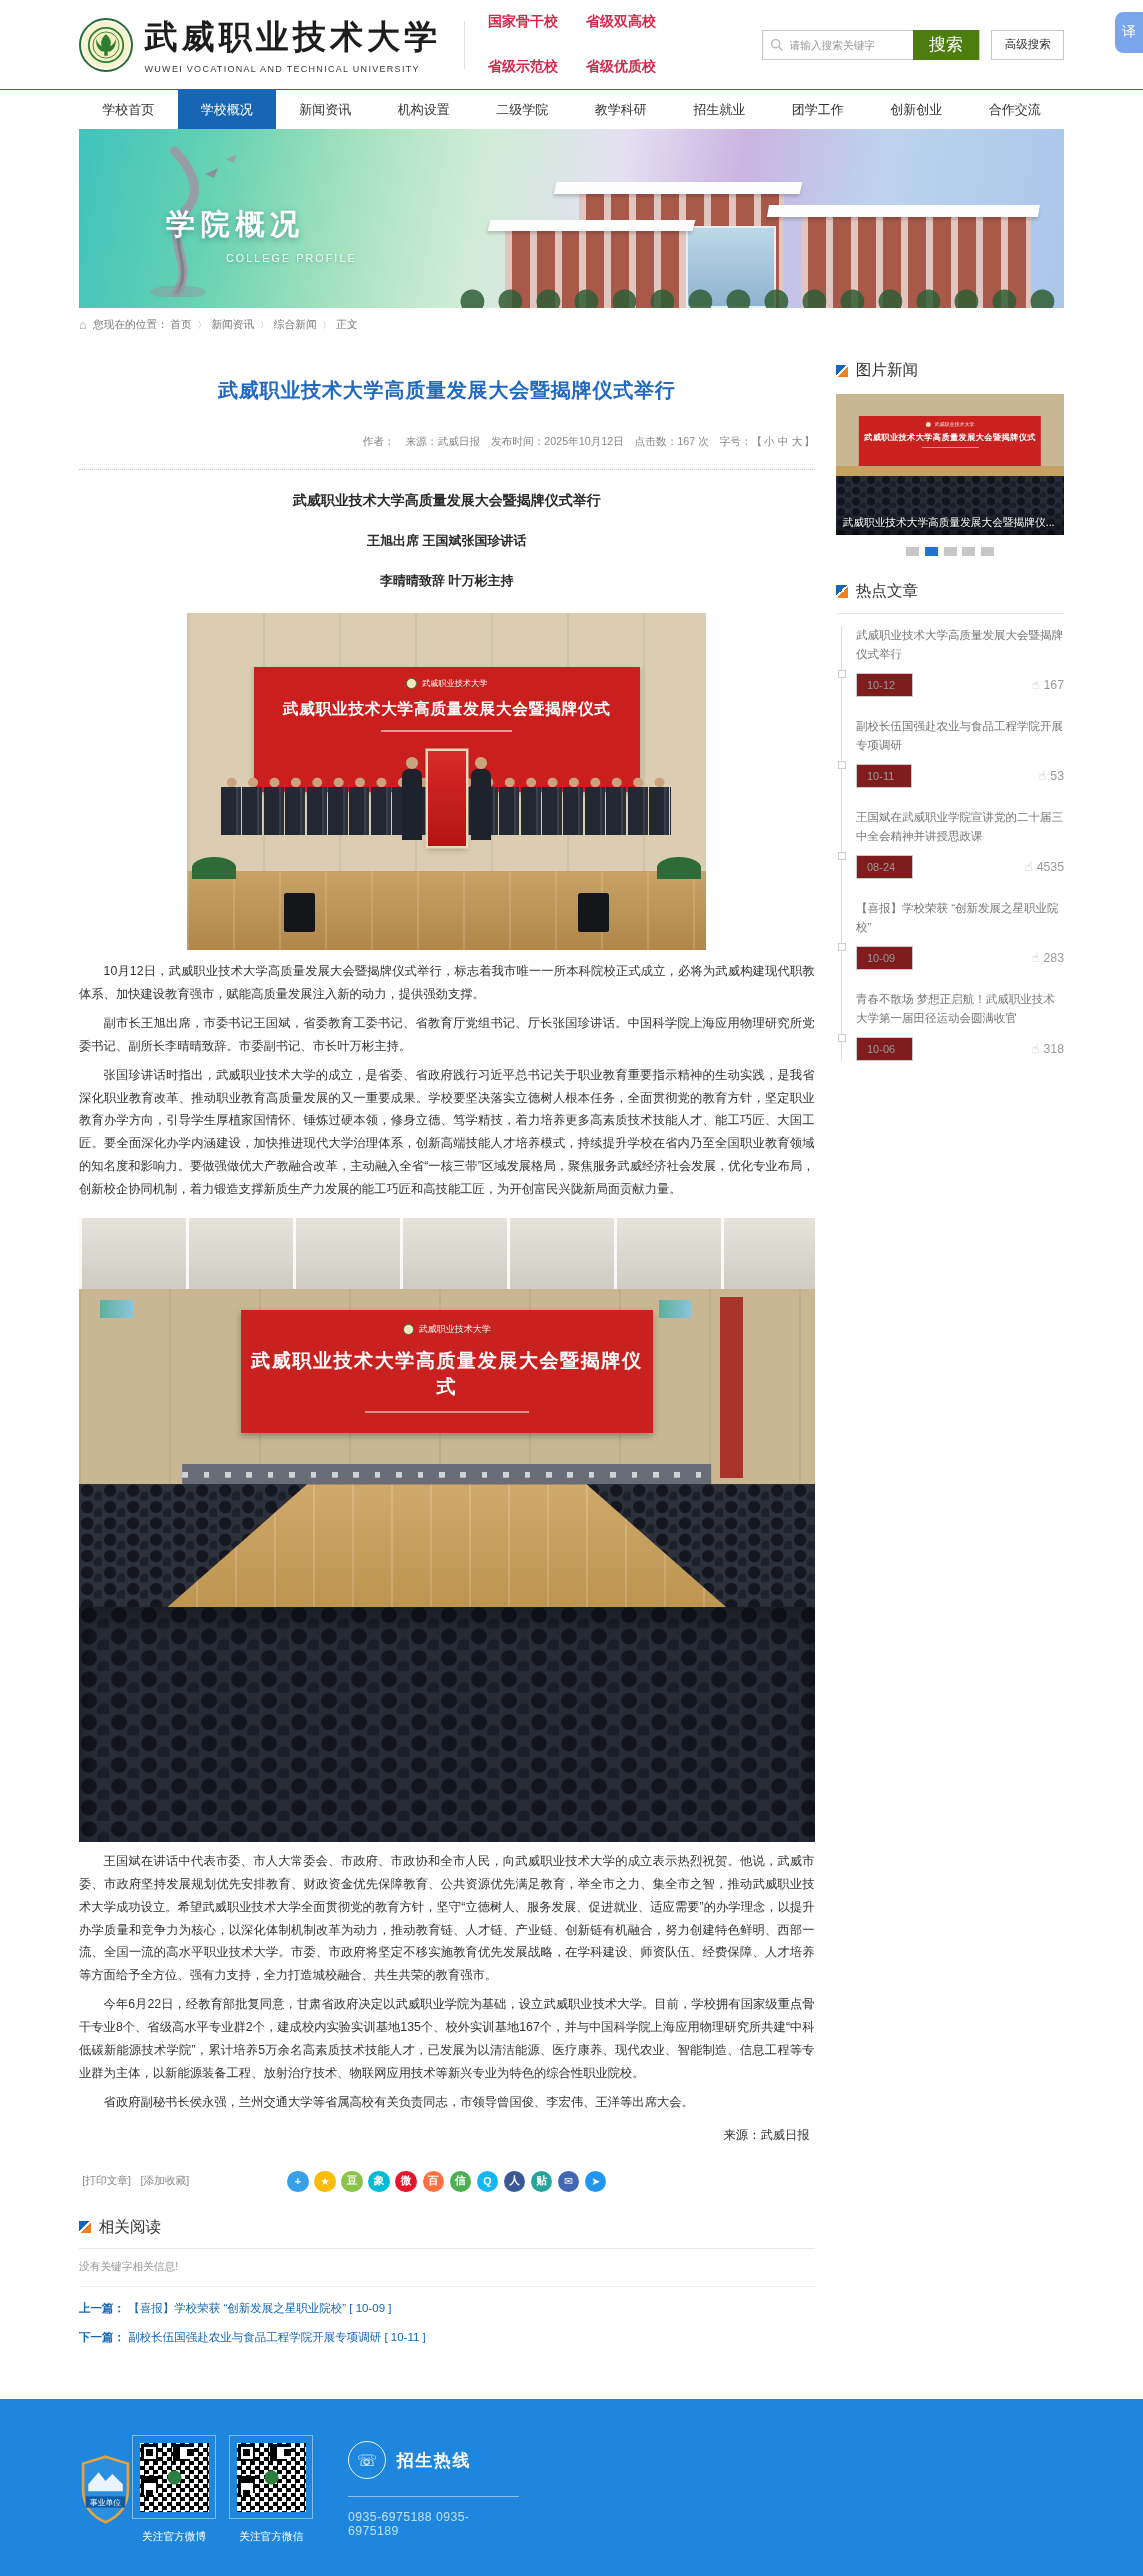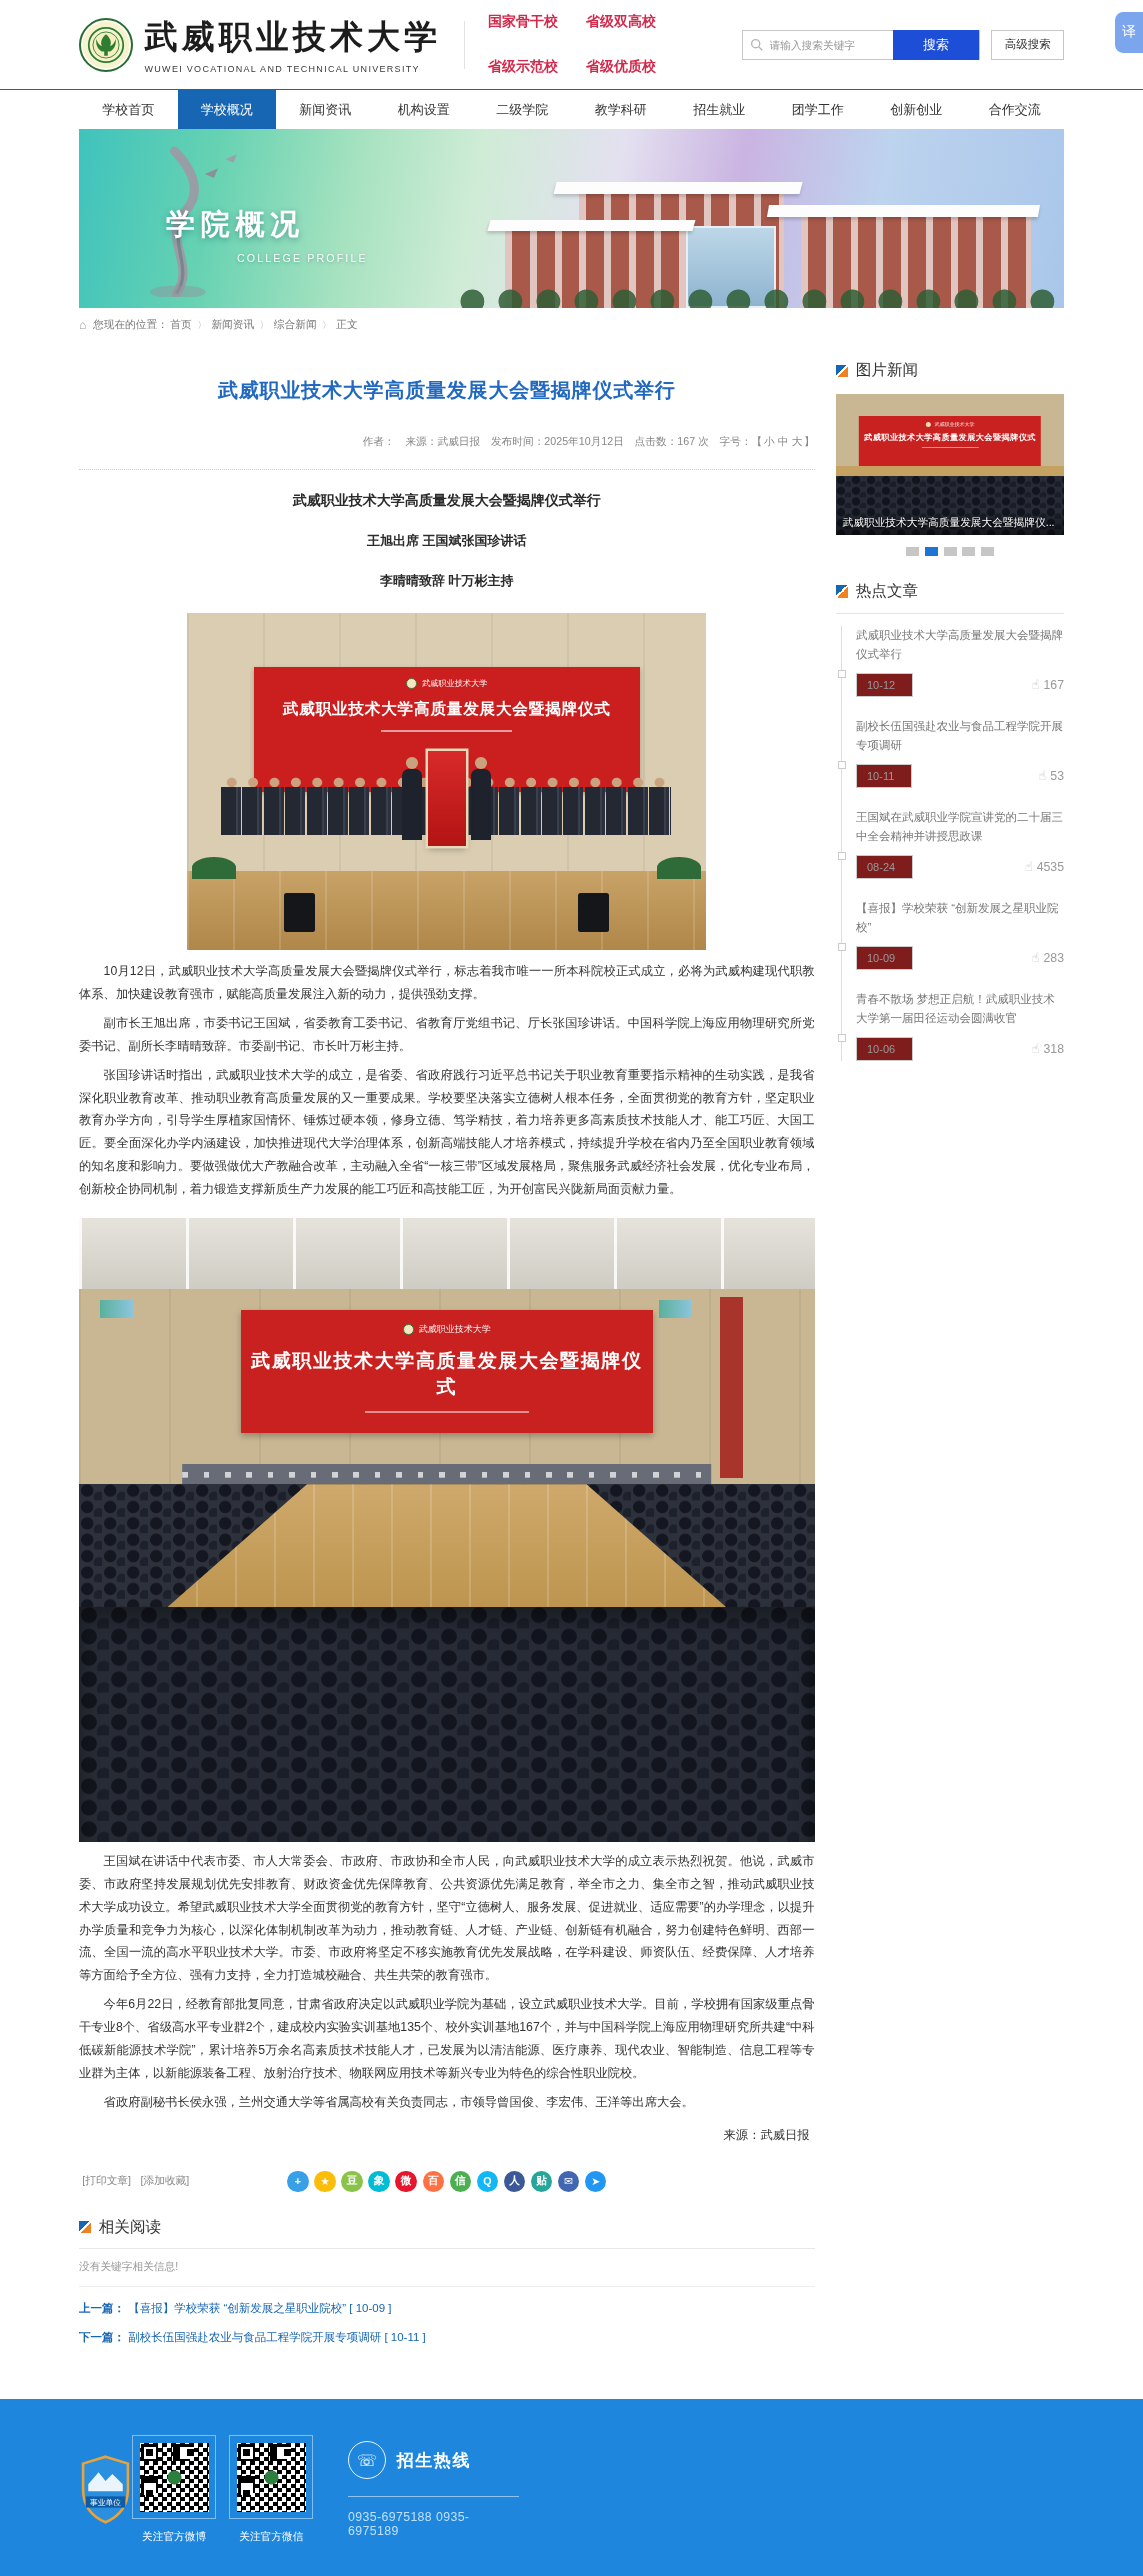--- a/index.html
+++ b/index.html
@@ -12,34 +12,34 @@
   .uni-names{margin-left:11.5px}
   .uni-cn{font-size:33px;font-weight:bold;color:#1d1d1d;letter-spacing:4.1px;font-family:"Liberation Serif","DejaVu Serif",serif}
   .uni-en{font-size:9px;color:#3a3a3a;letter-spacing:1.3px;margin-top:4.1px}
   .hdr-divider{width:0.8px;height:48px;background:#e2e2e2;margin:0 23px}
   .badges{display:grid;grid-template-columns:auto auto;gap:27px 28px;font-size:14px;font-weight:bold;color:#d3294b;white-space:nowrap}
   .search-area{margin-left:auto;display:flex;align-items:center}
   .search-box{display:flex;align-items:center;border:0.8px solid #c6c6c6;height:30px;background:#fff}
   .search-box svg{margin-left:7.4px}
   .search-input{border:none;outline:none;width:130px;font-size:10.7px;padding:0 6.6px;color:#666}
   .search-input::placeholder{color:#999}
-  .search-btn{background:#1d4ed8;color:#fff;border:none;height:30px;padding:0 30px;font-size:13px;cursor:pointer}
+  .search-btn{background:#4d7c0f;color:#fff;border:none;height:30px;padding:0 16px;font-size:17px;cursor:pointer}
   .adv-btn{margin-left:11.5px;height:30px;border:0.8px solid #c6c6c6;background:#fff;padding:0 12.3px;font-size:11.5px;color:#333;cursor:pointer}
   .translate-chip{position:absolute;right:0;top:11.5px;width:28px;height:41px;background:#7ba6ee;border-radius:8.2px 0 0 8.2px;color:#fff;display:flex;align-items:center;justify-content:center;font-size:14px;cursor:pointer;z-index:20}
 
   
   .main-nav{border-top:1.6px solid #1665b0}
   .nav-list{display:flex;width:985px;margin:0 auto}
   .nav-item{flex:1;text-align:center;font-size:13px;color:#333;padding:10.7px 0;cursor:pointer;white-space:nowrap}
   .nav-item.active{background:#1666b3;color:#fff}
 
   
   .banner{height:179px;position:relative;overflow:hidden;background:linear-gradient(100deg,#3fc3bd 0%,#66d2b2 14%,#a6e2c0 28%,#cfecd6 40%,#e4e0f0 54%,#cab4e2 66%,#bdd3ee 80%,#a9c6ea 100%)}
   .banner-title{position:absolute;left:87px;top:76px;color:#fff;font-size:29px;font-weight:bold;letter-spacing:5.7px;text-shadow:0 1.6px 6.6px rgba(20,80,90,.45)}
-  .banner-sub{position:absolute;left:158px;top:123px;color:rgba(255,255,255,.95);font-size:10.7px;letter-spacing:2.1px;text-shadow:0 0.8px 3.3px rgba(20,80,90,.4)}
+  .banner-sub{position:absolute;left:147px;top:123px;color:rgba(255,255,255,.95);font-size:10.7px;letter-spacing:2.1px;text-shadow:0 0.8px 3.3px rgba(20,80,90,.4)}
   .sculpt{position:absolute;left:48px;top:11.5px}
   .bld{position:absolute;right:0;bottom:0;width:608px;height:131px}
   .bld-roof{position:absolute;background:#fdfdfd;box-shadow:0 2.5px 3.3px rgba(0,0,0,.18)}
   .r1{left:99px;top:5px;width:246px;height:12.3px;transform:skewX(-14deg)}
   .r2{left:312px;top:28px;width:271px;height:11.5px;transform:skewX(-10deg)}
   .r3{left:33px;top:43px;width:205px;height:10.7px;transform:skewX(-16deg)}
   .bld-body{position:absolute;background:#a8594a;background-image:repeating-linear-gradient(90deg,rgba(255,255,255,.65) 0 7.4px,transparent 7.4px 25px);background-size:100% 11.5px;background-position:0 8.2px;background-repeat:repeat-y}
   .b1{left:123px;top:17px;width:205px;height:115px}
   .b2{left:345px;top:39px;width:230px;height:92px}
   .b3{left:49px;top:53px;width:148px;height:78px}

